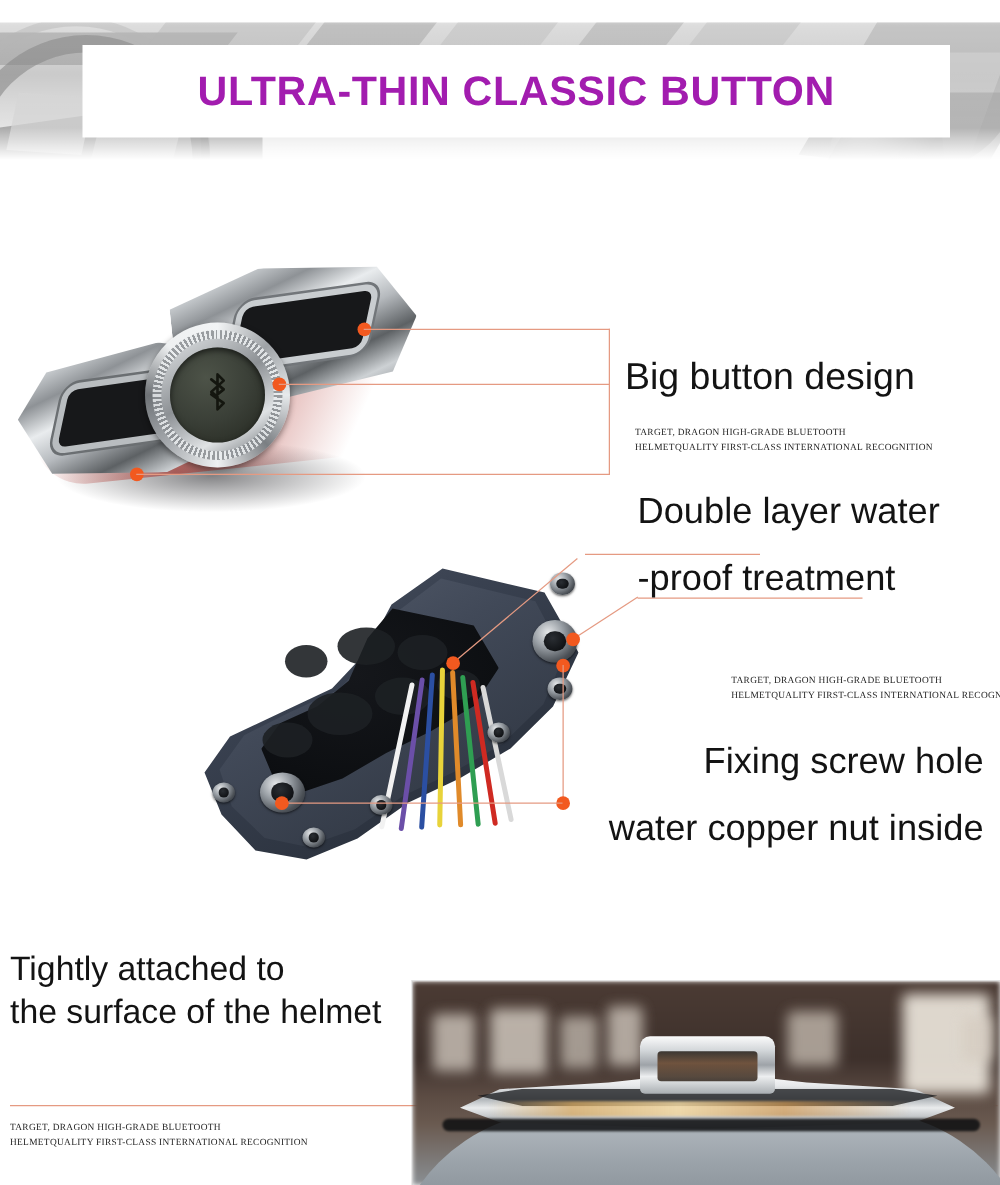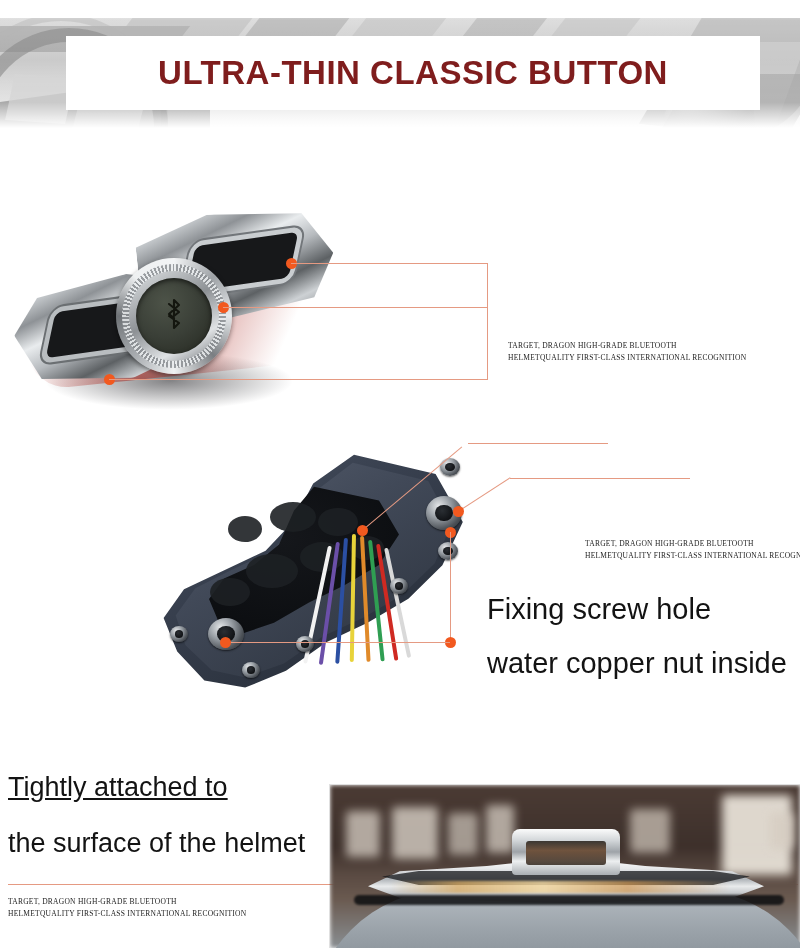--- a/index.html
+++ b/index.html
@@ -40,21 +40,21 @@
     transform:skewX(-20deg);border-radius:44px 0 0 0;}
   .hb-r3{position:absolute;right:-6px;top:56px;width:130px;height:60px;background:#7e858b;opacity:.45;
     transform:skewX(-30deg);}
   .hb-r4{position:absolute;right:46px;top:70px;width:90px;height:54px;
     background:radial-gradient(ellipse at 30% 20%,#dfe3e4 0%,#9ba1a5 70%);opacity:.7;
     border-radius:50% 50% 0 0;transform:rotate(-6deg);}
   .header-fade{position:absolute;left:0;top:0;width:800px;height:128px;
     background:linear-gradient(180deg,#fff 0%,rgba(255,255,255,.25) 16%,rgba(255,255,255,.18) 80%,#fff 100%);}
   .banner{position:absolute;left:66px;top:36px;width:694px;height:74px;background:#fff;
     display:flex;align-items:center;justify-content:center;}
-  .banner-title{font-size:33px;font-weight:bold;letter-spacing:.5px;color:#7f1d1d;white-space:nowrap;
+  .banner-title{font-size:33px;font-weight:bold;letter-spacing:.5px;color:#a21caf;white-space:nowrap;
     font-family:"Liberation Sans",sans-serif;}
 
   
   .head-txt{font-size:29px;color:#131313;font-family:"Liberation Sans",sans-serif;
     white-space:nowrap;line-height:1.18;}
   .cap{font-family:"Liberation Serif",serif;font-size:7.5px;color:#1c1c1c;
     line-height:1.65;letter-spacing:.25px;white-space:nowrap;}
   .cap div{white-space:nowrap;}
 
   
@@ -211,20 +211,23 @@
   </div>
 
   <div class="dot" style="left:286px;top:258px;"></div>
   <div class="line-h" style="left:291px;top:263px;width:197px;"></div>
   <div class="dot" style="left:218px;top:302px;"></div>
   <div class="line-h" style="left:223px;top:307px;width:265px;"></div>
   <div class="dot" style="left:104px;top:374px;"></div>
   <div class="line-h" style="left:109px;top:379px;width:379px;"></div>
   <div class="line-v" style="left:487px;top:263px;height:117px;"></div>
 
+  <div style="position:absolute;left:500px;top:284px;">
+    <div class="head-txt" style="font-size:30px;">Big button design</div>
+  </div>
   <div class="cap" style="position:absolute;left:508px;top:340px;">
     <div>TARGET, DRAGON HIGH-GRADE BLUETOOTH</div>
     <div>HELMETQUALITY FIRST-CLASS INTERNATIONAL RECOGNITION</div>
   </div>
 
   <div class="photo2">
     <div class="pcb-base"></div>
     <div class="pcb-rim"></div>
     <div class="pcb-cavity"></div>
 
@@ -278,33 +281,37 @@
   <div class="line-d" style="left:458px;top:511px;width:62px;transform:rotate(-33deg);"></div>
   <div class="dot" style="left:453px;top:506px;"></div>
   <div class="line-h" style="left:510px;top:478px;width:180px;"></div>
 
   <div class="dot" style="left:445px;top:527px;"></div>
   <div class="line-v" style="left:450px;top:532px;height:110px;"></div>
   <div class="dot" style="left:445px;top:637px;"></div>
   <div class="line-h" style="left:225px;top:642px;width:225px;"></div>
   <div class="dot" style="left:220px;top:637px;"></div>
 
+  <div style="position:absolute;left:510px;top:392px;">
+    <div class="head-txt">Double layer water</div>
+    <div class="head-txt" style="margin-top:20px;">-proof treatment</div>
+  </div>
   <div class="cap" style="position:absolute;left:585px;top:538px;">
     <div>TARGET, DRAGON HIGH-GRADE BLUETOOTH</div>
     <div>HELMETQUALITY FIRST-CLASS INTERNATIONAL RECOGNITION</div>
   </div>
 
-  <div style="position:absolute;left:487px;top:592px;">
+  <div style="position:absolute;left:487px;top:592px;text-align:right;">
     <div class="head-txt">Fixing screw hole</div>
     <div class="head-txt" style="margin-top:20px;">water copper nut inside</div>
   </div>
 
   <div style="position:absolute;left:8px;top:752px;">
-    <div class="head-txt" style="margin-top:20px;font-size:27px;text-decoration:underline;">Tightly attached to</div>
-    <div class="head-txt" style="margin-top:24px;font-size:27px;text-align:center;">the surface of the helmet</div>
+    <div class="head-txt" style="margin-top:8px;font-size:27px;">Tightly attached to</div>
+    <div class="head-txt" style="margin-top:2px;font-size:27px;text-align:center;">the surface of the helmet</div>
   </div>
   <div class="line-h" style="left:8px;top:884px;width:790px;"></div>
   <div class="cap" style="position:absolute;left:8px;top:896px;">
     <div>TARGET, DRAGON HIGH-GRADE BLUETOOTH</div>
     <div>HELMETQUALITY FIRST-CLASS INTERNATIONAL RECOGNITION</div>
   </div>
 
   <div class="photo3">
     <div class="p3-bg"></div>
     <div class="p3-blur" style="left:16px;top:26px;width:34px;height:46px;background:#cfc6bc;"></div>

